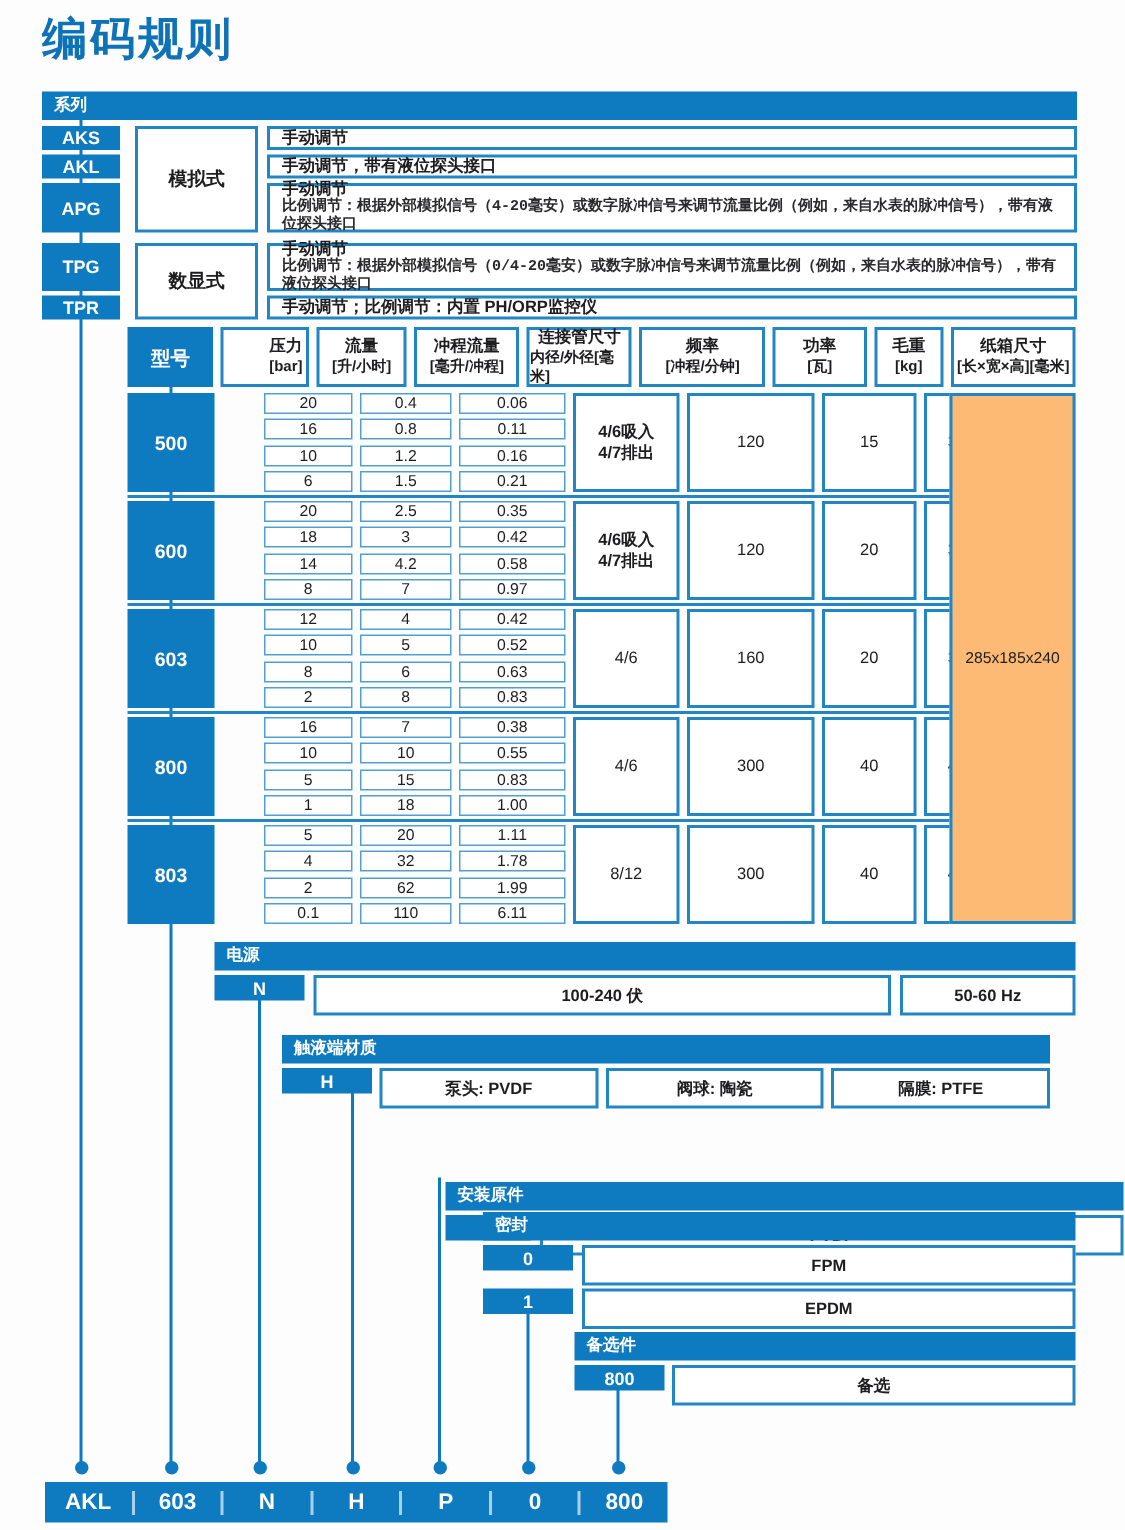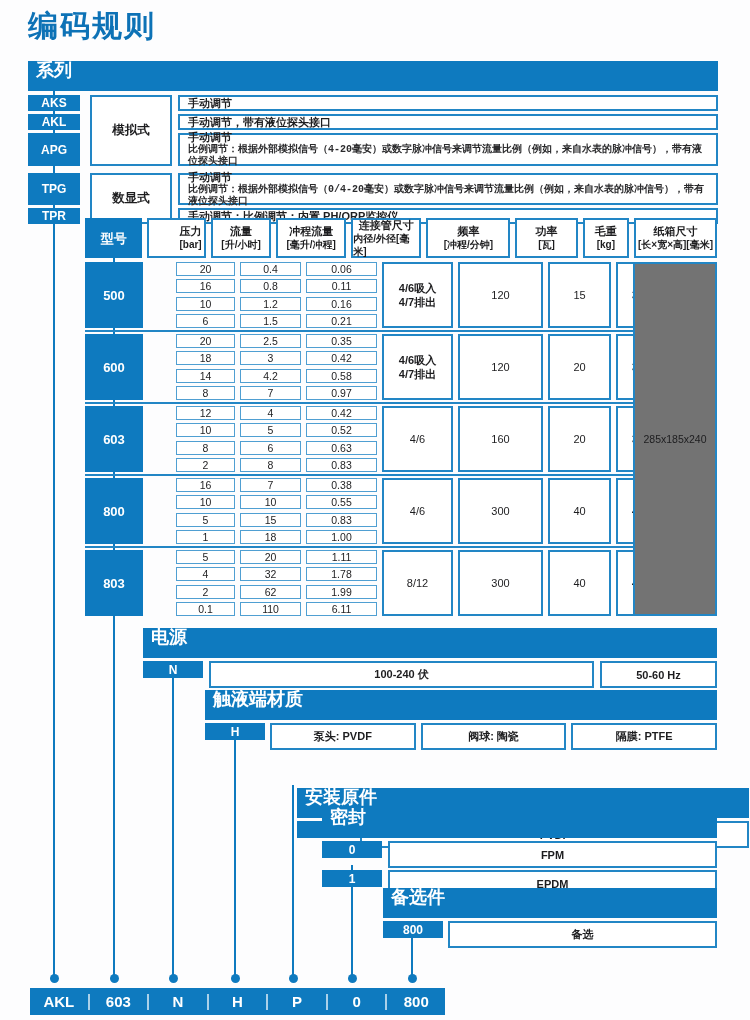--- a/index.html
+++ b/index.html
@@ -14,22 +14,22 @@
     position:relative;width:750px;height:1020px;background:#fdfdfe;overflow:hidden;
     font-family:"Liberation Sans","DejaVu Sans",sans-serif;color:var(--ink);
   }
   .title{
     position:absolute;left:28px;top:6px;font-size:30px;font-weight:bold;
     color:#0d72b6;letter-spacing:2px;
   }
   
   .sec{position:absolute;z-index:1;}
   .hbar{
-    background:var(--blue);color:#fff;font-weight:bold;font-size:18px;
-    height:30px;line-height:17px;padding:1px 8px 1px 8px;box-sizing:border-box;
+    background:var(--blue);color:#fff;font-weight:bold;font-size:11px;
+    height:19px;line-height:17px;padding:1px 8px 1px 8px;box-sizing:border-box;
   }
   .code{
     background:var(--blue);color:#fff;font-weight:bold;font-size:12px;
     display:flex;align-items:center;justify-content:center;box-sizing:border-box;
   }
   .box{
     background:#fff;border:2px solid var(--bord);box-sizing:border-box;
     display:flex;align-items:center;justify-content:center;
     font-size:11px;color:var(--ink);
   }
@@ -56,21 +56,21 @@
   .minicol{display:flex;flex-direction:column;justify-content:space-between;}
   .mini{
     background:#fff;border:1.5px solid var(--bord-light);box-sizing:border-box;
     height:14px;display:flex;align-items:center;justify-content:center;font-size:10.5px;
   }
   .model{font-size:13px;}
   .merged{flex-direction:column;line-height:14px;font-weight:bold;font-size:11px;}
   .val{font-weight:normal;}
   .carton{
     position:absolute;right:0;top:44px;bottom:0;width:84px;
-    background:#737373;border:2px solid var(--bord);box-sizing:border-box;
+    background:#fdba74;border:2px solid var(--bord);box-sizing:border-box;
     display:flex;align-items:center;justify-content:center;font-size:10.5px;
   }
   
   .opt-row{display:flex;margin-top:3px;gap:6px;}
   .opt-row .code{width:60px;height:17px;}
   .opt-row .box{height:27px;flex:1;font-weight:bold;}
   
   .vline{position:absolute;width:2px;background:var(--blue);z-index:0;}
   .dot{position:absolute;width:9px;height:9px;border-radius:50%;background:var(--blue);z-index:2;}
   
@@ -336,21 +336,21 @@
 
   <div class="sec" style="left:143px;top:628px;width:574px;">
     <div class="hbar">电源</div>
     <div class="opt-row">
       <div class="code">N</div>
       <div class="box">100-240 伏</div>
       <div class="box" style="flex:0 0 117px;">50-60 Hz</div>
     </div>
   </div>
 
-  <div class="sec" style="left:205px;top:690px;width:512px;">
+  <div class="sec" style="left:188px;top:690px;width:512px;">
     <div class="hbar">触液端材质</div>
     <div class="opt-row" style="gap:5px;">
       <div class="code">H</div>
       <div class="box">泵头: PVDF</div>
       <div class="box">阀球: 陶瓷</div>
       <div class="box">隔膜: PTFE</div>
     </div>
   </div>
 
   <div class="sec" style="left:265px;top:788px;width:452px;padding-left:32px;">

